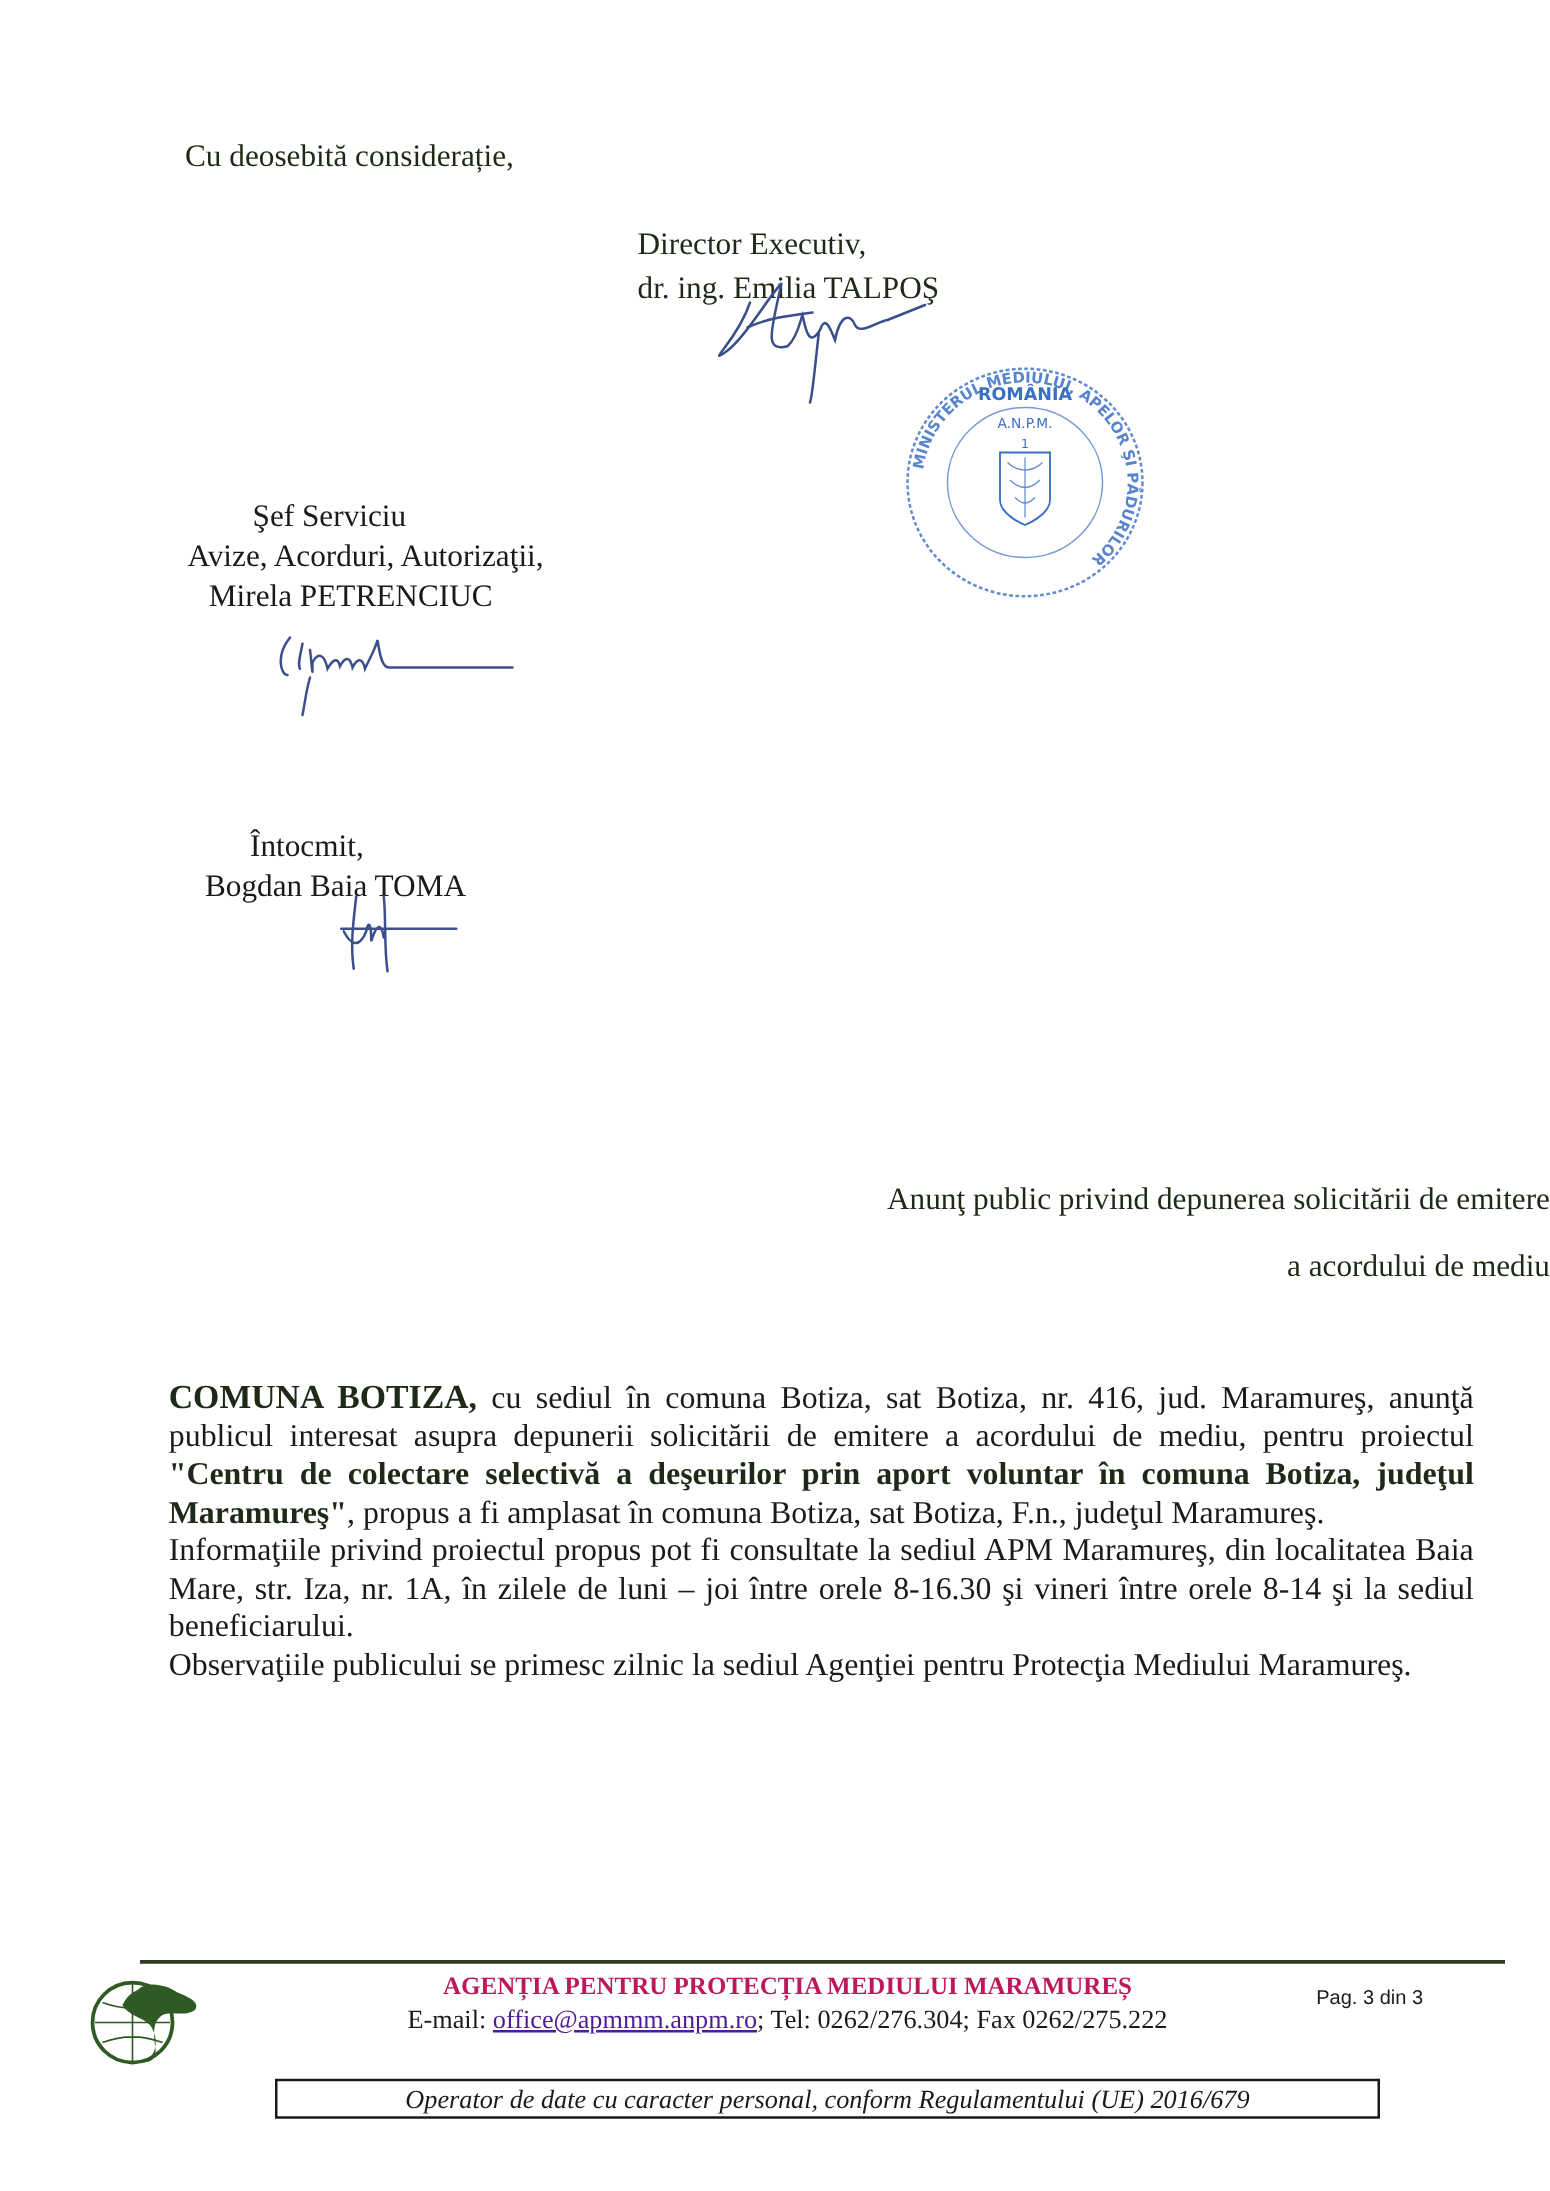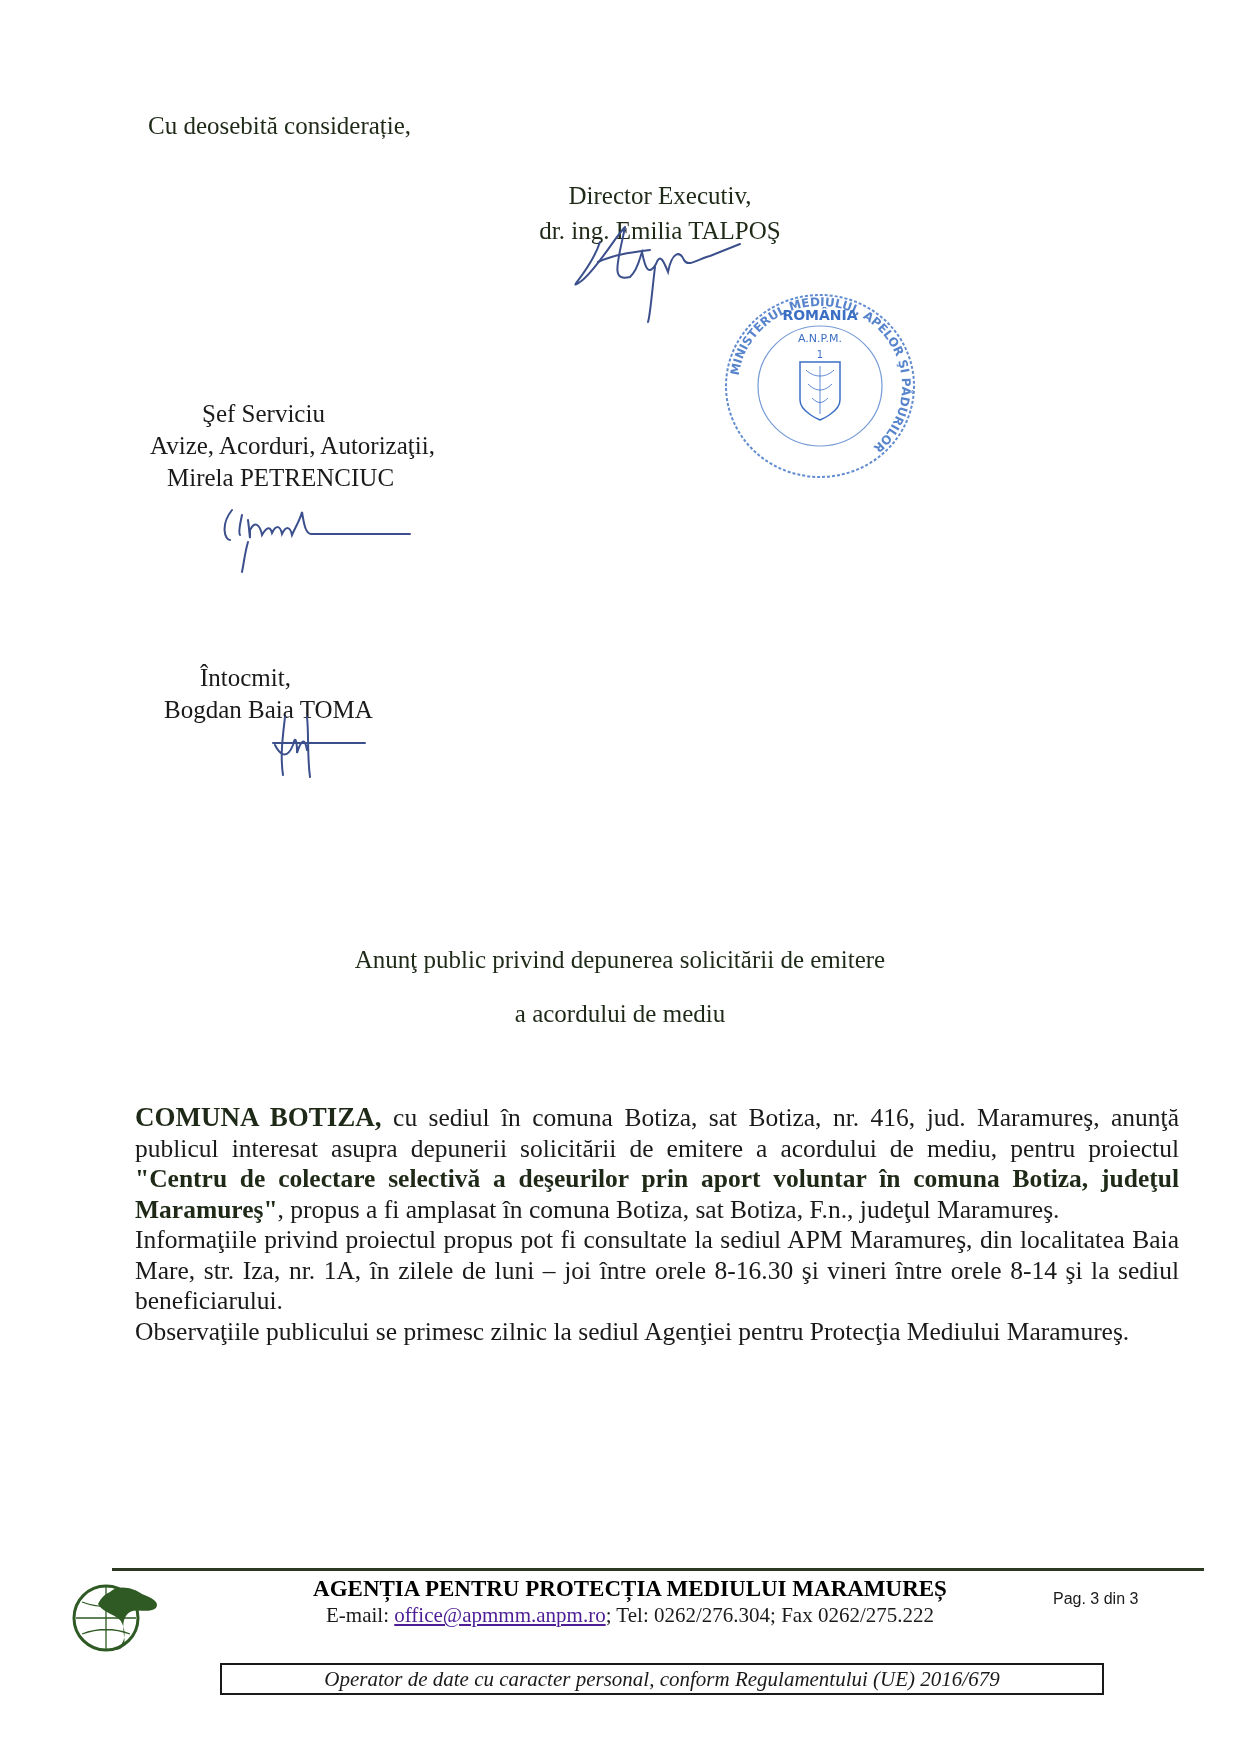--- a/index.html
+++ b/index.html
@@ -1,31 +1,31 @@
 <!DOCTYPE html>
 <html><head>
 <meta charset="utf-8">
 <style>
   html, body { margin:0; padding:0; background:#ffffff; }
   body { width:1240px; height:1753px; position:relative; overflow:hidden; font-family:"Liberation Serif", serif; color:#111; }
   .abs { position:absolute; }
   .bold-green { font-weight:normal; color:#1e2a17; }
   .closing { left:148px; top:112px; font-size:25px; }
-  .director { left:510px; top:178px; width:300px; font-size:25px; text-align:center; line-height:35px; }
+  .director { left:510px; top:178px; width:300px; font-size:25px; line-height:35px; }
   .sig { fill:none; stroke:#3b4f8c; stroke-width:2; stroke-linecap:round; }
   .sefserv { left:150px; top:398px; font-size:25px; line-height:32px; color:#1a1a1a; }
   .sefserv div { white-space:nowrap; }
   .intocmit { left:164px; top:662px; font-size:25px; line-height:32px; color:#1a1a1a; }
-  .ann-title { left:0; width:1240px; text-align:center; font-size:25px; }
+  .ann-title { left:0; width:1240px; text-align:right; font-size:25px; }
   .body-text { left:135px; top:1102px; width:1044px; font-size:25.5px; line-height:30.5px; text-align:justify; color:#1a1a1a; }
   .body-text p { margin:0; }
   .body-text b { color:#1e2a17; }
   .footer-line { left:112px; top:1568px; width:1092px; height:3px; background:#2c3a24; }
   .footer-center { left:230px; top:1575px; width:800px; text-align:center; }
-  .f-org { font-size:23px; font-weight:bold; color:#000000; line-height:28px; }
+  .f-org { font-size:20px; font-weight:bold; color:#be185d; line-height:28px; }
   .f-addr { font-size:21px; line-height:25px; color:#1a1a1a; }
   .f-box { left:220px; top:1663px; width:880px; height:28px; border:2px solid #1a1a1a; font-style:italic; font-size:21px; text-align:center; line-height:28px; color:#1a1a1a; }
   .pagenum { left:1053px; top:1590px; font-family:Liberation Sans, sans-serif; font-size:16px; color:#1a1a1a; }
   a.email { color:#4c1d95; text-decoration:underline; }
 </style>
 </head>
 <body>
 
 <div class="abs closing bold-green">Cu deosebită considerație,</div>
 

